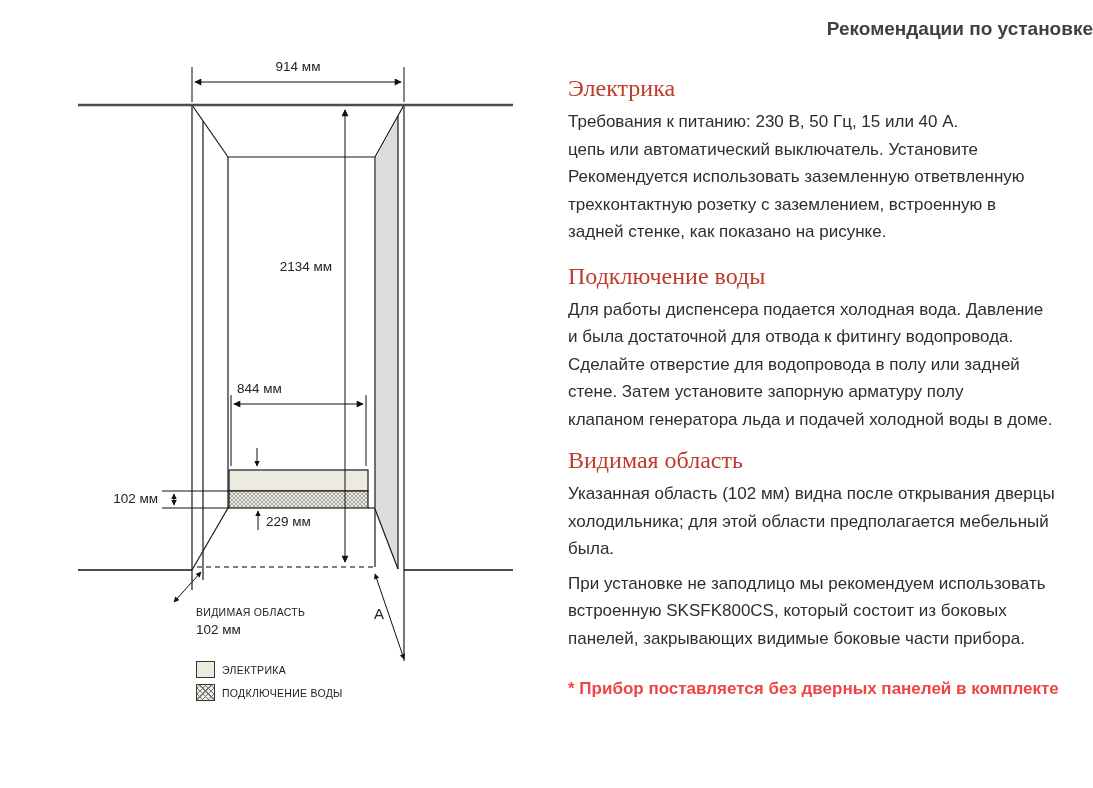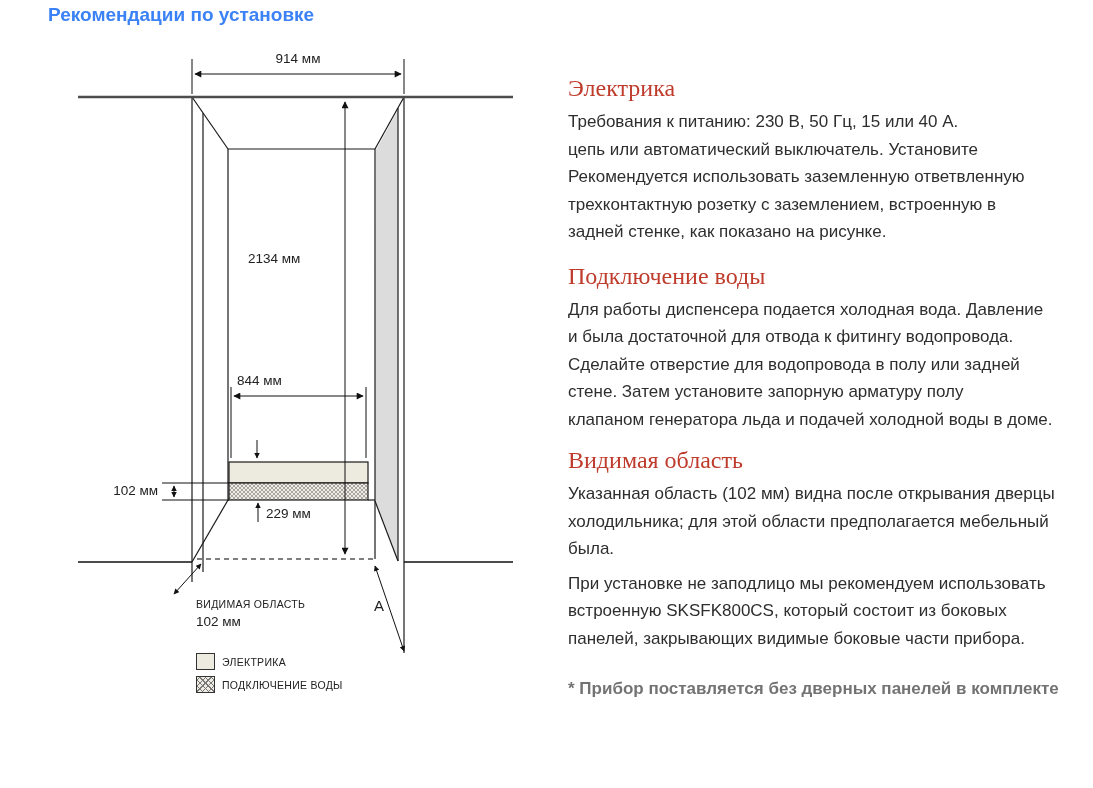--- a/index.html
+++ b/index.html
@@ -1,30 +1,30 @@
 <!DOCTYPE html>
 <html><head>
 <meta charset="utf-8">
 <style>
   * { margin:0; padding:0; box-sizing:border-box; }
   html,body { width:1093px; height:788px; background:#ffffff; overflow:hidden; }
   body { font-family:"Liberation Sans", sans-serif; position:relative; }
 
   .page { position:absolute; inset:0; background:#fff; }
 
-  .title { position:absolute; top:4px; left:48px; width:1045px; text-align:left;
-           font-size:19px; font-weight:bold; color:#3b82f6; }
+  .title { position:absolute; top:18px; left:48px; width:1045px; text-align:right;
+           font-size:19px; font-weight:bold; color:#404040; }
 
   
-  .diagram { position:absolute; left:0; top:4px; width:545px; height:648px;text-decoration:underline; }
+  .diagram { position:absolute; left:0; top:12px; width:545px; height:648px;text-decoration:underline; }
   .diagram svg { position:absolute; left:0; top:0; }
 
   .dlabel { position:absolute; font-size:13.5px; color:#222; white-space:nowrap; }
   .dim-914  { left:192px; top:47px; width:212px; text-align:center; }
-  .dim-2134 { left:248px; top:247px; width:84px; }
+  .dim-2134 { left:248px; top:247px; width:84px; text-align:right; }
   .dim-844  { left:237px; top:369px; }
   .dim-102  { left:98px;  top:479px; width:60px; text-align:right; }
   .dim-229  { left:266px; top:502px; }
   .a-label  { left:374px; top:593px; font-size:15px; }
 
   .visible-area { position:absolute; left:196px; top:594px; }
   .visible-area .va-line1 { font-size:10.5px; letter-spacing:.3px; color:#222; }
   .visible-area .va-line2 { font-size:13.5px; color:#222; margin-top:4px; }
 
   .legend { position:absolute; left:196px; top:649px; }
@@ -39,21 +39,21 @@
 
   
   .content { position:absolute; left:568px; top:75px; width:505px; color:#2e2e2e; }
   .content h2 { font-family:"Liberation Serif", serif; font-weight:500; font-size:24px;
                 line-height:26px; color:#bf3b2c; margin:0 0 7px 0; }
   .content .line { font-size:17px; line-height:27.5px; white-space:nowrap; }
   .sec-water  { margin-top:17px; }
   .sec-visible{ margin-top:14px; }
   .accessory-note { margin-top:7px; }
   .footnote { margin-top:24px; font-size:17px; line-height:26px; font-weight:bold;
-              color:#737373; white-space:nowrap; }
+              color:#ef4444; white-space:nowrap; }
 </style>
 </head>
 <body>
 
 <div class="page">
 
   <div class="title">Рекомендации по установке</div>
 
   <div class="diagram">
     <svg width="545" height="788" viewBox="0 0 545 788">

